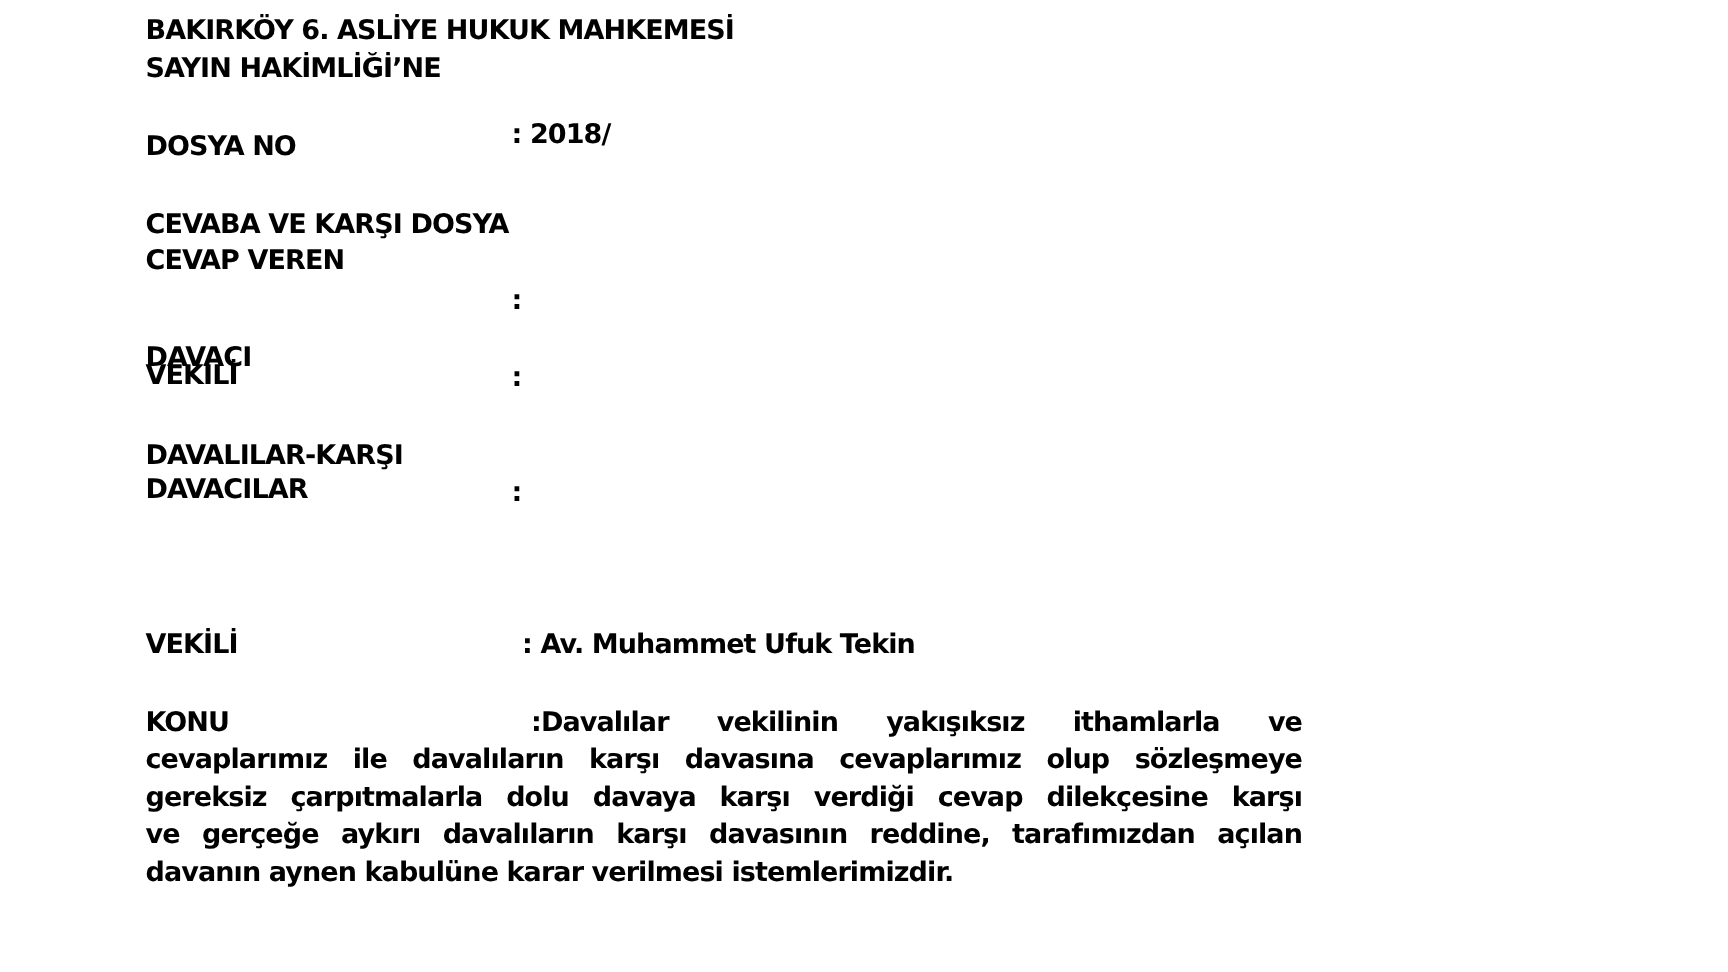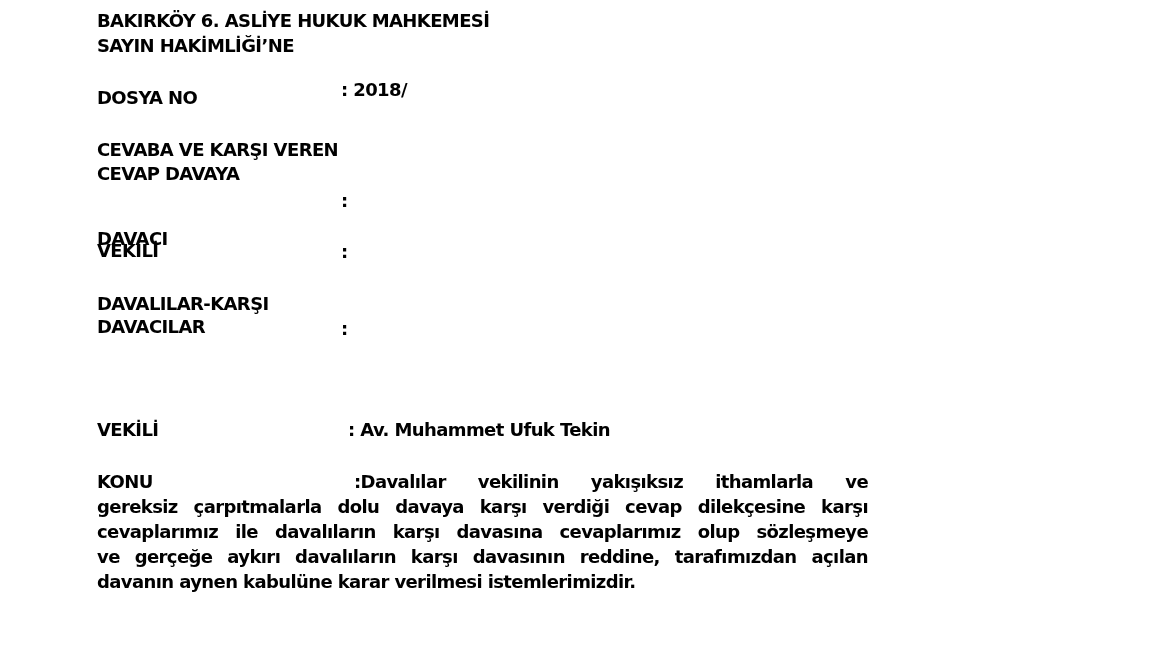--- a/index.html
+++ b/index.html
@@ -17,35 +17,35 @@
 </head>
 <body>
 
 <div>
   <div class="line" style="top:9px;">BAKIRKÖY 6. ASLİYE HUKUK MAHKEMESİ</div>
   <div class="line" style="top:34px;">SAYIN HAKİMLİĞİ’NE</div>
 
   <div class="line" style="top:86px;text-align:right;">DOSYA NO</div>
   <div class="val" style="left:341px; top:78px;">: 2018/</div>
 
-  <div class="line" style="top:138px;">CEVABA VE KARŞI VEREN</div>
-  <div class="line" style="top:162px;">CEVAP DAVAYA</div>
+  <div class="line" style="top:138px;">CEVABA VE KARŞI DOSYA</div>
+  <div class="line" style="top:162px;">CEVAP VEREN</div>
   <div class="line" style="top:187px;margin-top:40px;">DAVACI</div>
   <div class="val" style="left:341px; top:189px;">:</div>
 
   <div class="line" style="top:239px;">VEKİLİ</div>
   <div class="val" style="left:341px; top:240px;">:</div>
 
   <div class="line" style="top:292px;">DAVALILAR-KARŞI</div>
   <div class="line" style="top:315px;text-align:center;">DAVACILAR</div>
   <div class="val" style="left:341px; top:317px;">:</div>
 
   <div class="line" style="top:418px;">VEKİLİ</div>
   <div class="val" style="left:348px; top:418px;">: Av. Muhammet Ufuk Tekin</div>
 
   <div class="para">
     <span class="ln"><span class="konu-label">KONU</span><span style="display:inline-block; width:514px; text-align:justify; text-align-last:justify;">:Davalılar vekilinin yakışıksız ithamlarla ve</span></span>
+    <span class="ln">cevaplarımız ile davalıların karşı davasına cevaplarımız olup sözleşmeye</span>
     <span class="ln">gereksiz çarpıtmalarla dolu davaya karşı verdiği cevap dilekçesine karşı</span>
-    <span class="ln">cevaplarımız ile davalıların karşı davasına cevaplarımız olup sözleşmeye</span>
     <span class="ln">ve gerçeğe aykırı davalıların karşı davasının reddine, tarafımızdan açılan</span>
     <span class="ln last">davanın aynen kabulüne karar verilmesi istemlerimizdir.</span>
   </div>
 </div>
 
 </body></html>

